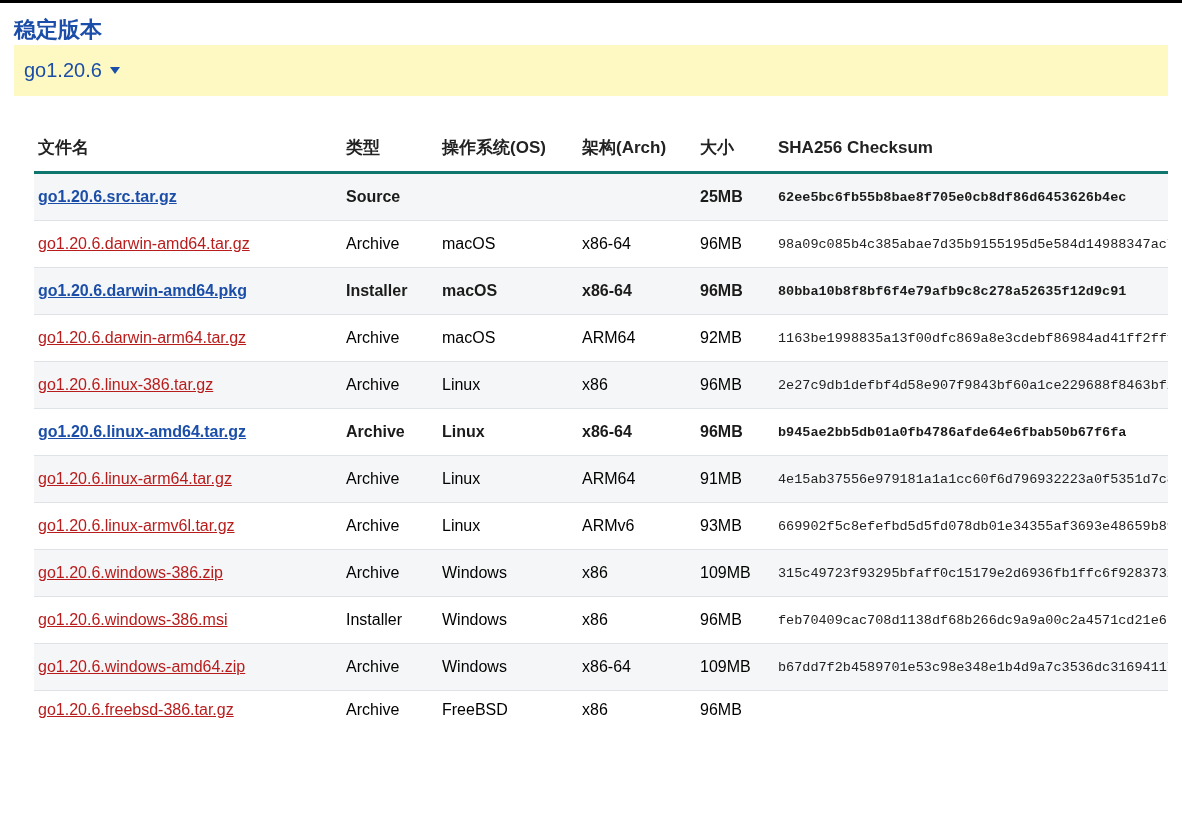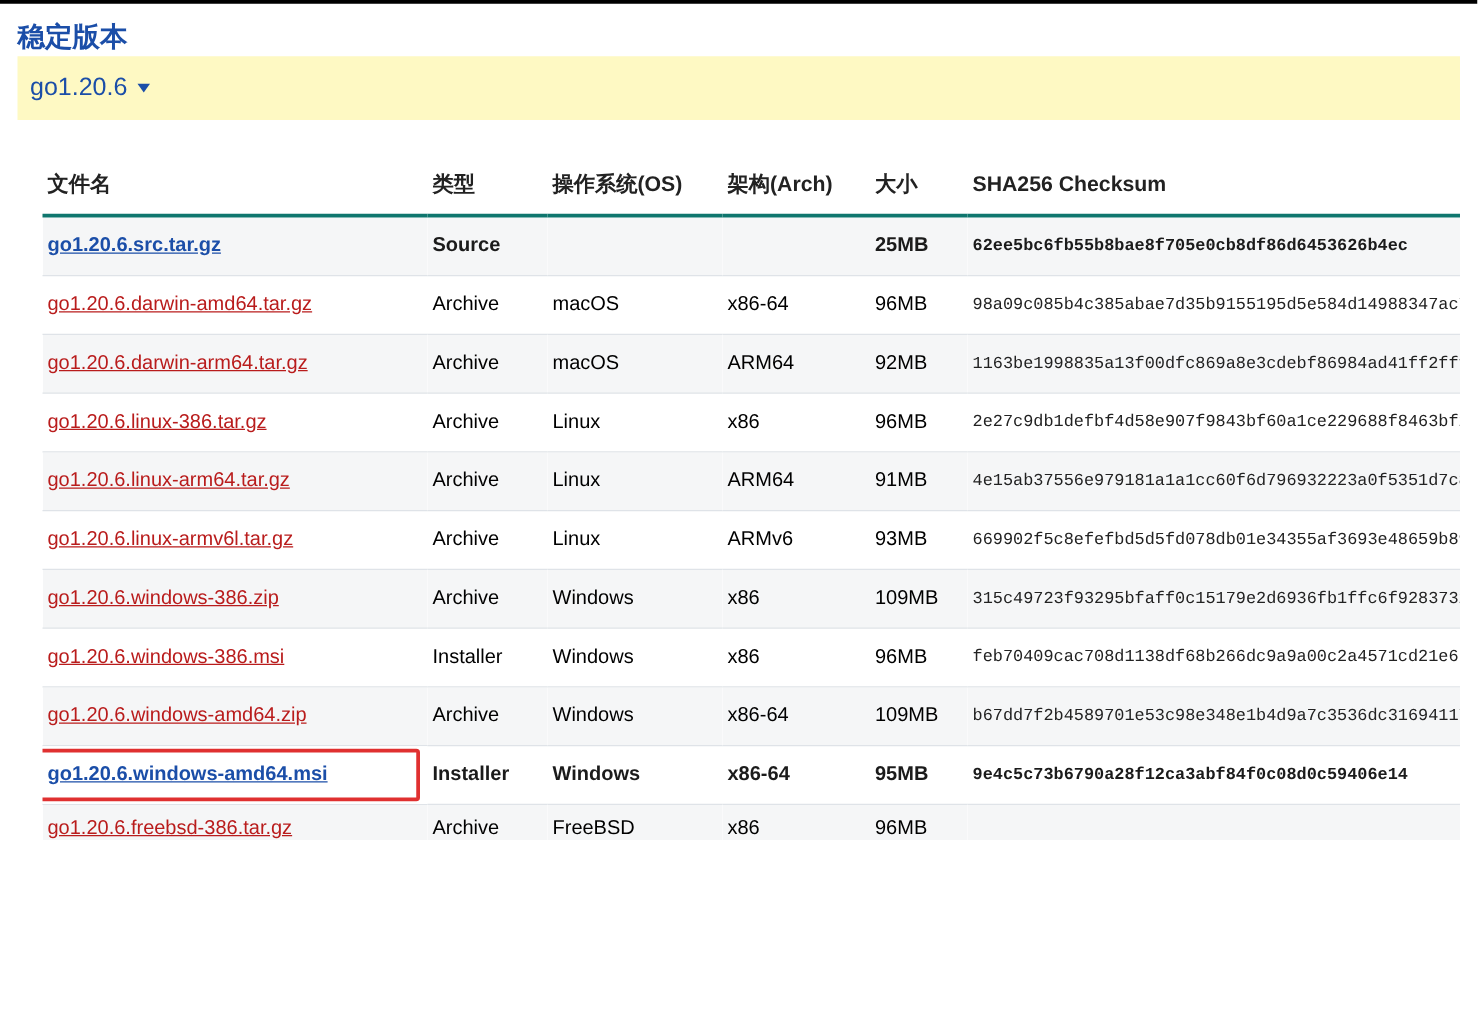--- a/index.html
+++ b/index.html
@@ -162,36 +162,52 @@
             <td class="sha">62ee5bc6fb55b8bae8f705e0cb8df86d6453626b4ec</td>
           </tr>
           <tr>
             <td><a href="#" class="file-link">go1.20.6.darwin-amd64.tar.gz</a></td>
             <td class="kind">Archive</td>
             <td class="os">macOS</td>
             <td class="arch">x86-64</td>
             <td class="size">96MB</td>
             <td class="sha">98a09c085b4c385abae7d35b9155195d5e584d14988347ac7</td>
           </tr>
+          <tr class="highlight">
+            <td><a href="#" class="file-link">go1.20.6.darwin-amd64.pkg</a></td>
+            <td class="kind">Installer</td>
+            <td class="os">macOS</td>
+            <td class="arch">x86-64</td>
+            <td class="size">96MB</td>
+            <td class="sha">80bba10b8f8bf6f4e79afb9c8c278a52635f12d9c91</td>
+          </tr>
           <tr>
             <td><a href="#" class="file-link">go1.20.6.darwin-arm64.tar.gz</a></td>
             <td class="kind">Archive</td>
             <td class="os">macOS</td>
             <td class="arch">ARM64</td>
             <td class="size">92MB</td>
             <td class="sha">1163be1998835a13f00dfc869a8e3cdebf86984ad41ff2fff</td>
           </tr>
           <tr>
             <td><a href="#" class="file-link">go1.20.6.linux-386.tar.gz</a></td>
             <td class="kind">Archive</td>
             <td class="os">Linux</td>
             <td class="arch">x86</td>
             <td class="size">96MB</td>
             <td class="sha">2e27c9db1defbf4d58e907f9843bf60a1ce229688f8463bf2</td>
           </tr>
+          <tr class="highlight">
+            <td><a href="#" class="file-link">go1.20.6.linux-amd64.tar.gz</a></td>
+            <td class="kind">Archive</td>
+            <td class="os">Linux</td>
+            <td class="arch">x86-64</td>
+            <td class="size">96MB</td>
+            <td class="sha">b945ae2bb5db01a0fb4786afde64e6fbab50b67f6fa</td>
+          </tr>
           <tr>
             <td><a href="#" class="file-link">go1.20.6.linux-arm64.tar.gz</a></td>
             <td class="kind">Archive</td>
             <td class="os">Linux</td>
             <td class="arch">ARM64</td>
             <td class="size">91MB</td>
             <td class="sha">4e15ab37556e979181a1a1cc60f6d796932223a0f5351d7c8</td>
           </tr>
           <tr>
             <td><a href="#" class="file-link">go1.20.6.linux-armv6l.tar.gz</a></td>
@@ -217,28 +233,20 @@
             <td class="size">96MB</td>
             <td class="sha">feb70409cac708d1138df68b266dc9a9a00c2a4571cd21e6</td>
           </tr>
           <tr>
             <td><a href="#" class="file-link">go1.20.6.windows-amd64.zip</a></td>
             <td class="kind">Archive</td>
             <td class="os">Windows</td>
             <td class="arch">x86-64</td>
             <td class="size">109MB</td>
             <td class="sha">b67dd7f2b4589701e53c98e348e1b4d9a7c3536dc31694117</td>
-          </tr>
-          <tr class="highlight row-boxed">
-            <td><a href="#" class="file-link">go1.20.6.windows-amd64.msi</a><span class="red-outline"></span></td>
-            <td class="kind">Installer</td>
-            <td class="os">Windows</td>
-            <td class="arch">x86-64</td>
-            <td class="size">95MB</td>
-            <td class="sha">9e4c5c73b6790a28f12ca3abf84f0c08d0c59406e14</td>
           </tr>
           <tr class="partial-row">
             <td><a href="#" class="file-link">go1.20.6.freebsd-386.tar.gz</a></td>
             <td class="kind">Archive</td>
             <td class="os">FreeBSD</td>
             <td class="arch">x86</td>
             <td class="size">96MB</td>
             <td class="sha"></td>
           </tr>
         </tbody>

